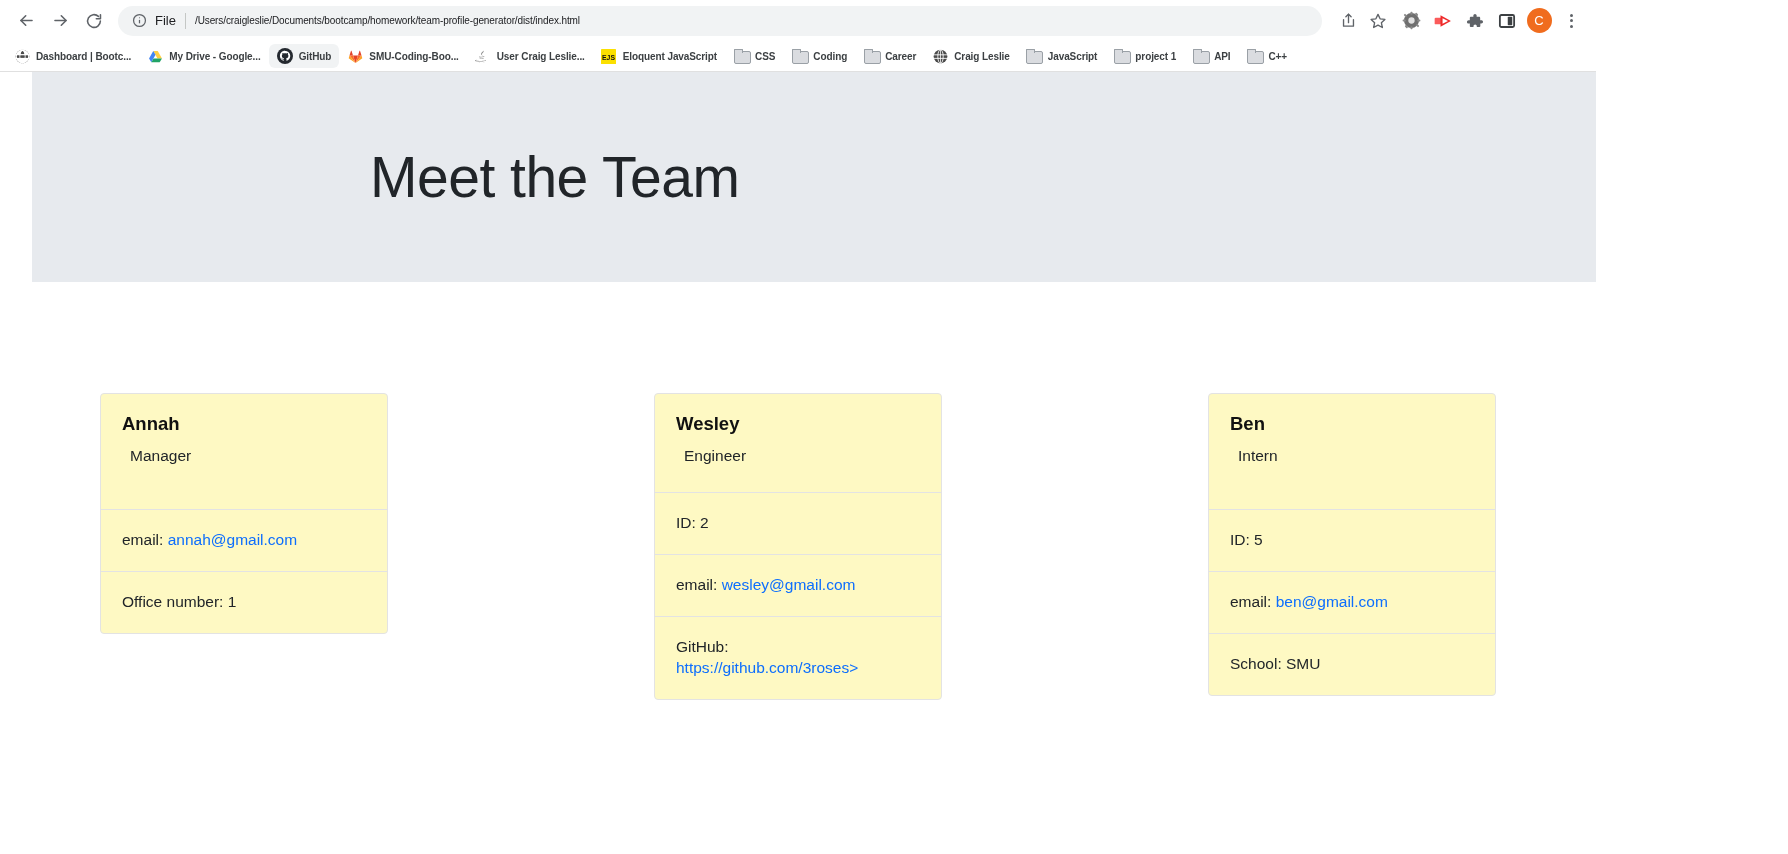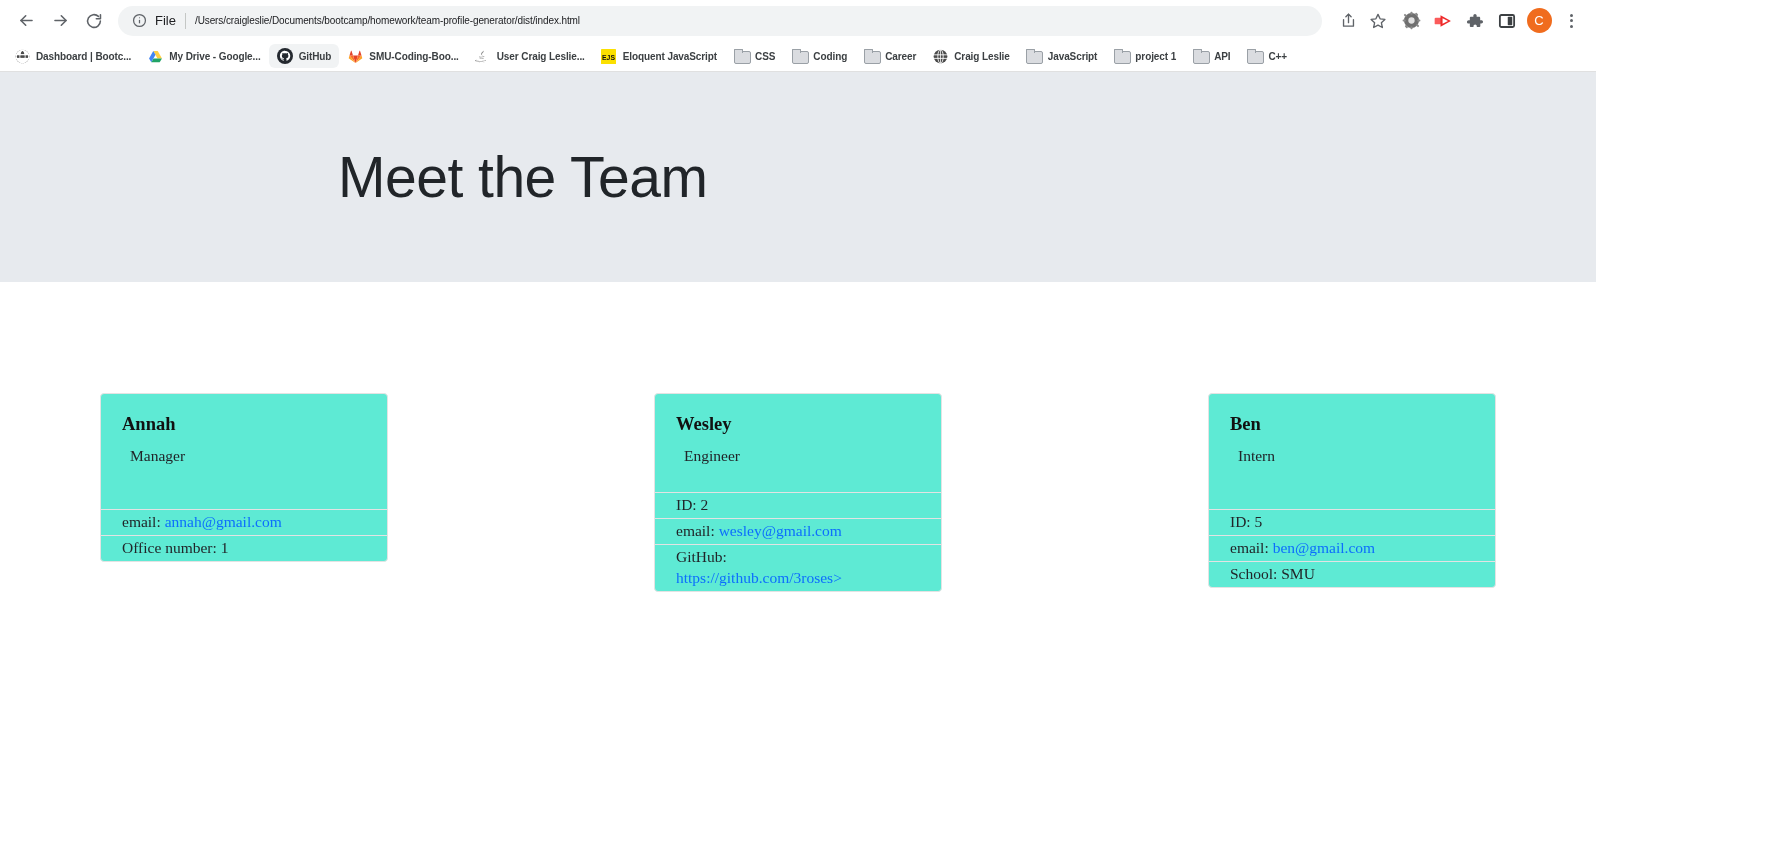--- a/index.html
+++ b/index.html
@@ -115,67 +115,67 @@
 
   
   .page { flex: 1; background: #ffffff; overflow: hidden; }
 
   .hero {
     background: #e7eaee;
     height: 210px;
     display: flex;
     align-items: center;
     padding-left: 338px;
+    margin-left: 32px;
   }
   .hero h1 {
     margin: 0;
     font-size: 57px;
     font-weight: 400;
     color: #212529;
     letter-spacing: -0.5px;
     line-height: 1.1;
   }
 
   .cards-wrap {
     display: flex;
     justify-content: center;
     gap: 266px;
     padding-top: 111px;
   }
 
   .card {
     width: 288px;
-    background: #5eead4;
+    background: #fef9c3;
     border: 1px solid #e3e3e3;
     border-radius: 4px;
     display: flex;
     flex-direction: column;
     align-self: flex-start;
-    font-family: Liberation Serif, serif;
   }
   .card-head {
     padding: 20px 21px 18px 21px;
     min-height: 115px;
   }
   .card-name {
     font-size: 18.5px;
     font-weight: 700;
     color: #111;
     margin: 0 0 13px 0;
     line-height: 1.1;
   }
   .card-role {
     font-size: 15.5px;
     color: #212529;
     margin: 8px;
     line-height: 1.2;
   }
   .card-li {
     border-top: 1px solid #e3e3e3;
-    padding: 2px 21px;
+    padding: 20px 21px;
     font-size: 15.5px;
     color: #212529;
     line-height: 1.35;
   }
   .card-li a { color: #0d6efd; text-decoration: none; word-break: break-all; }
   .card-li .stack { display:block; }
 </style>
 </head>
 <body>
 

